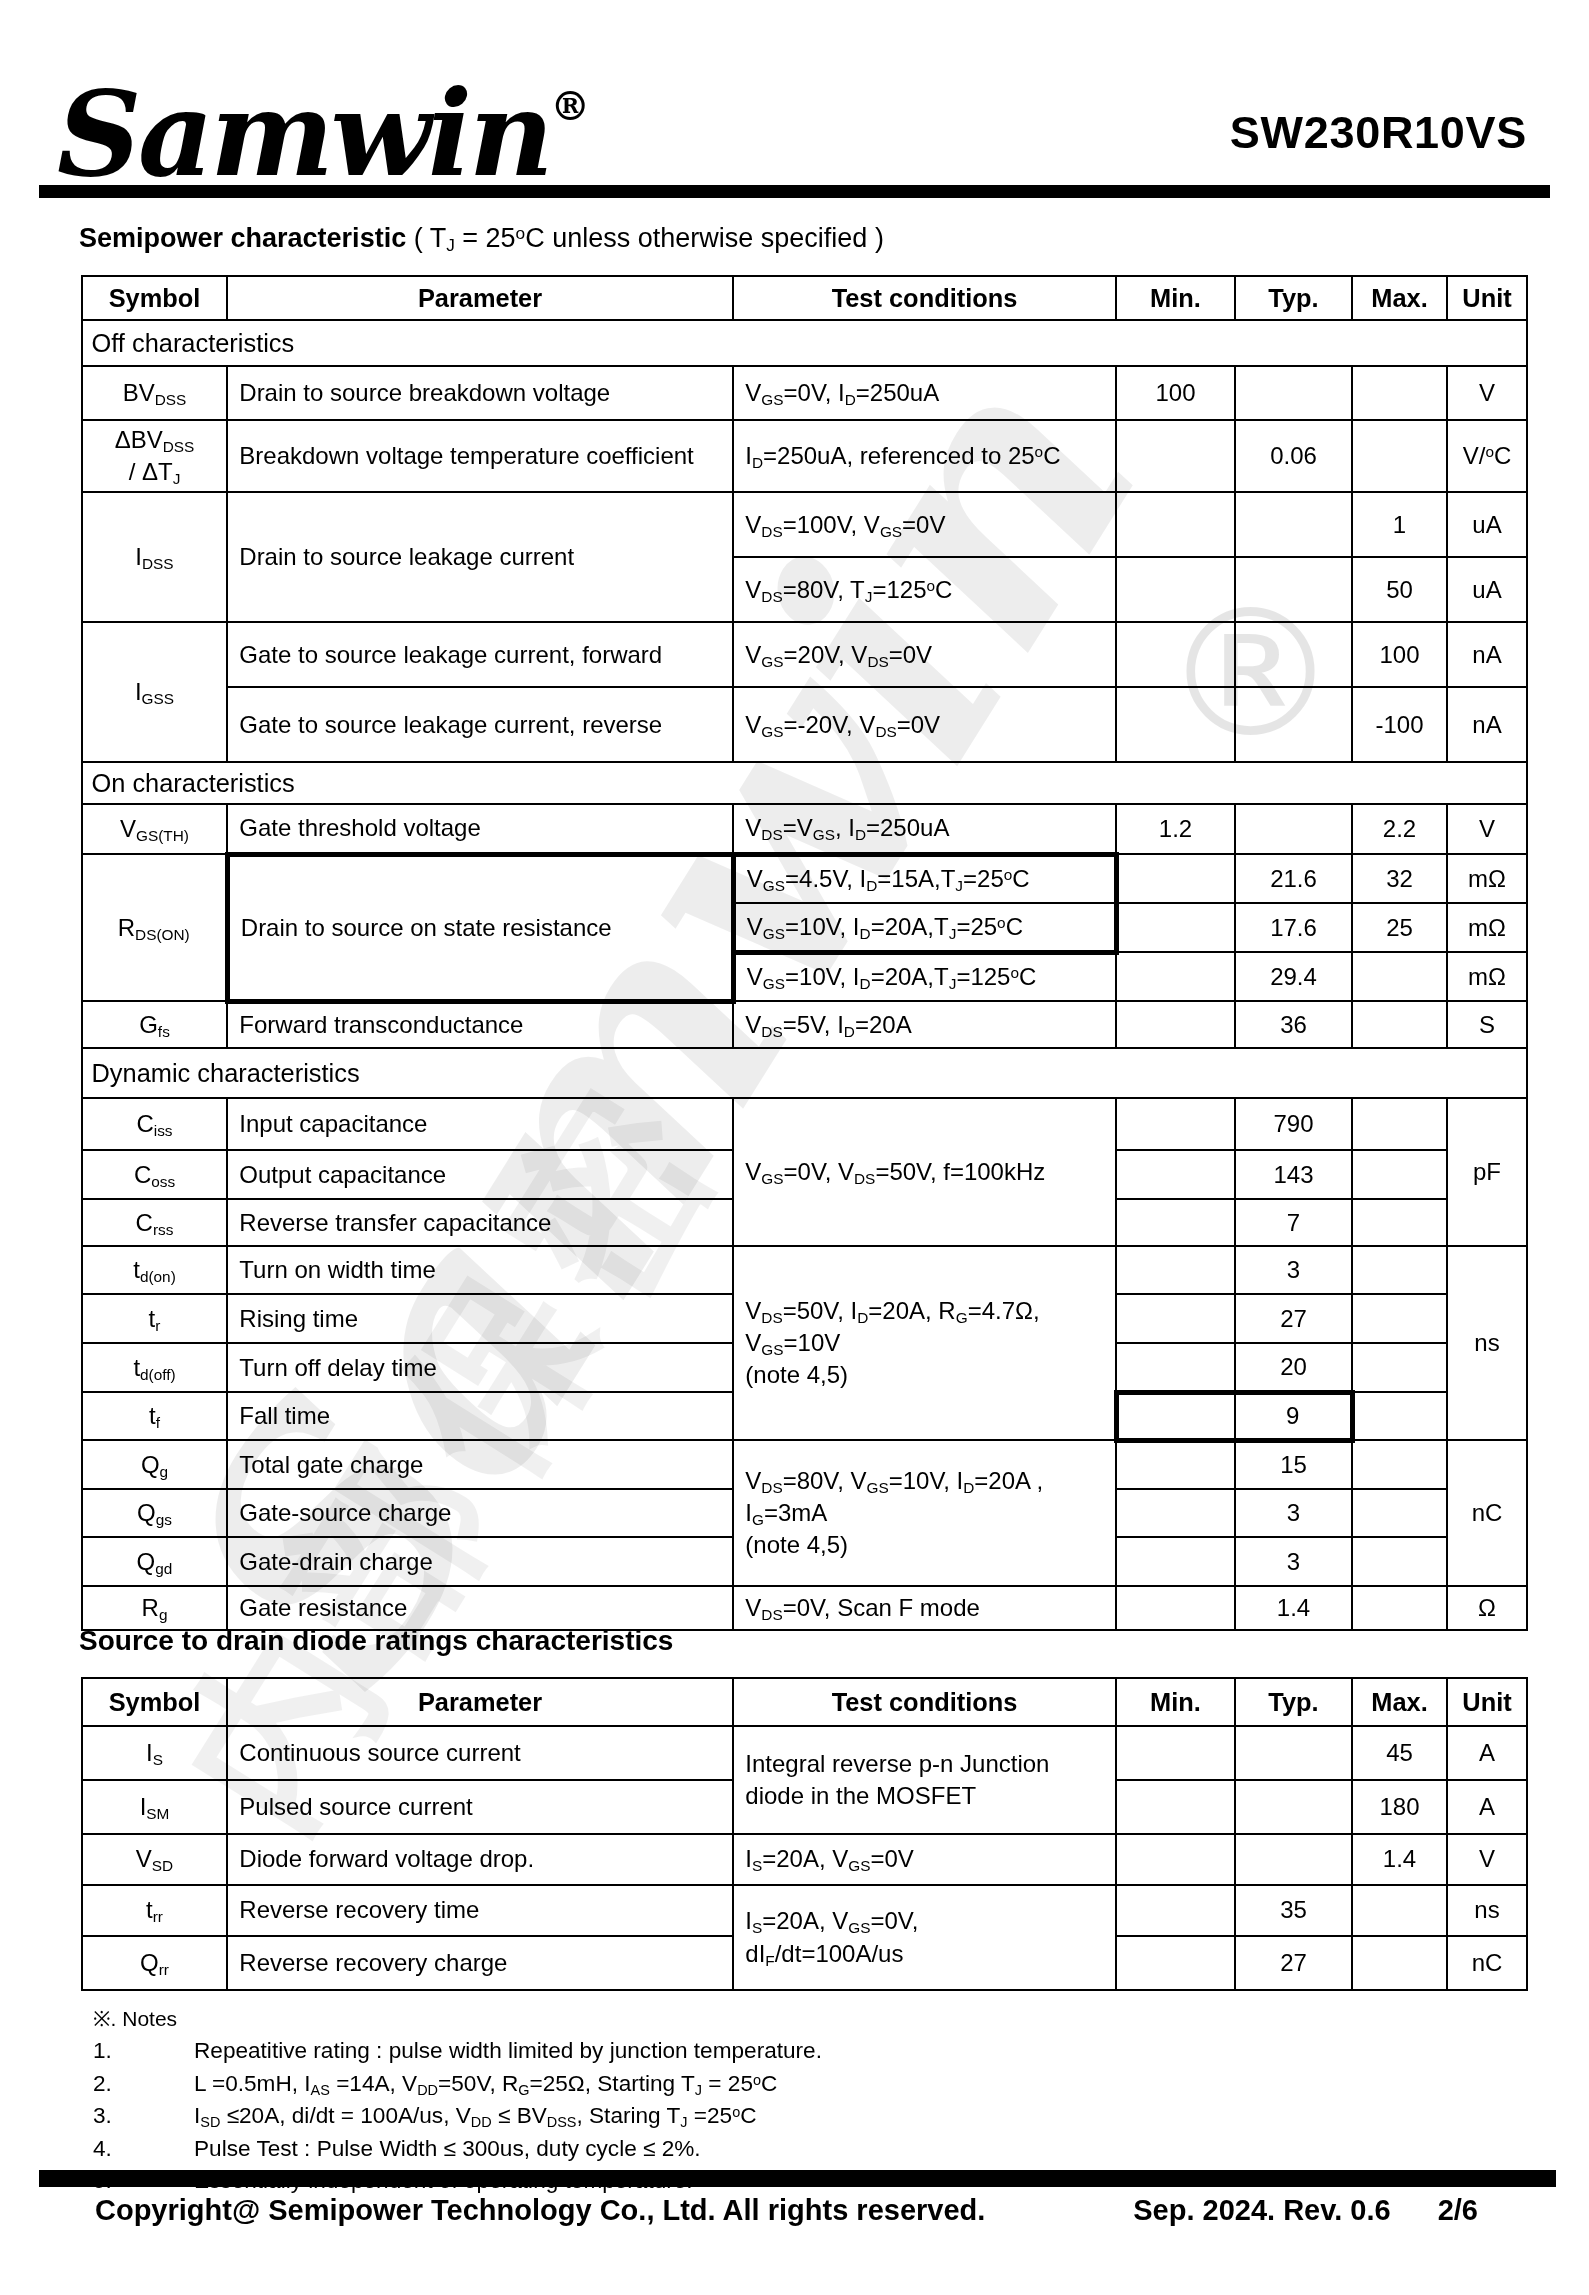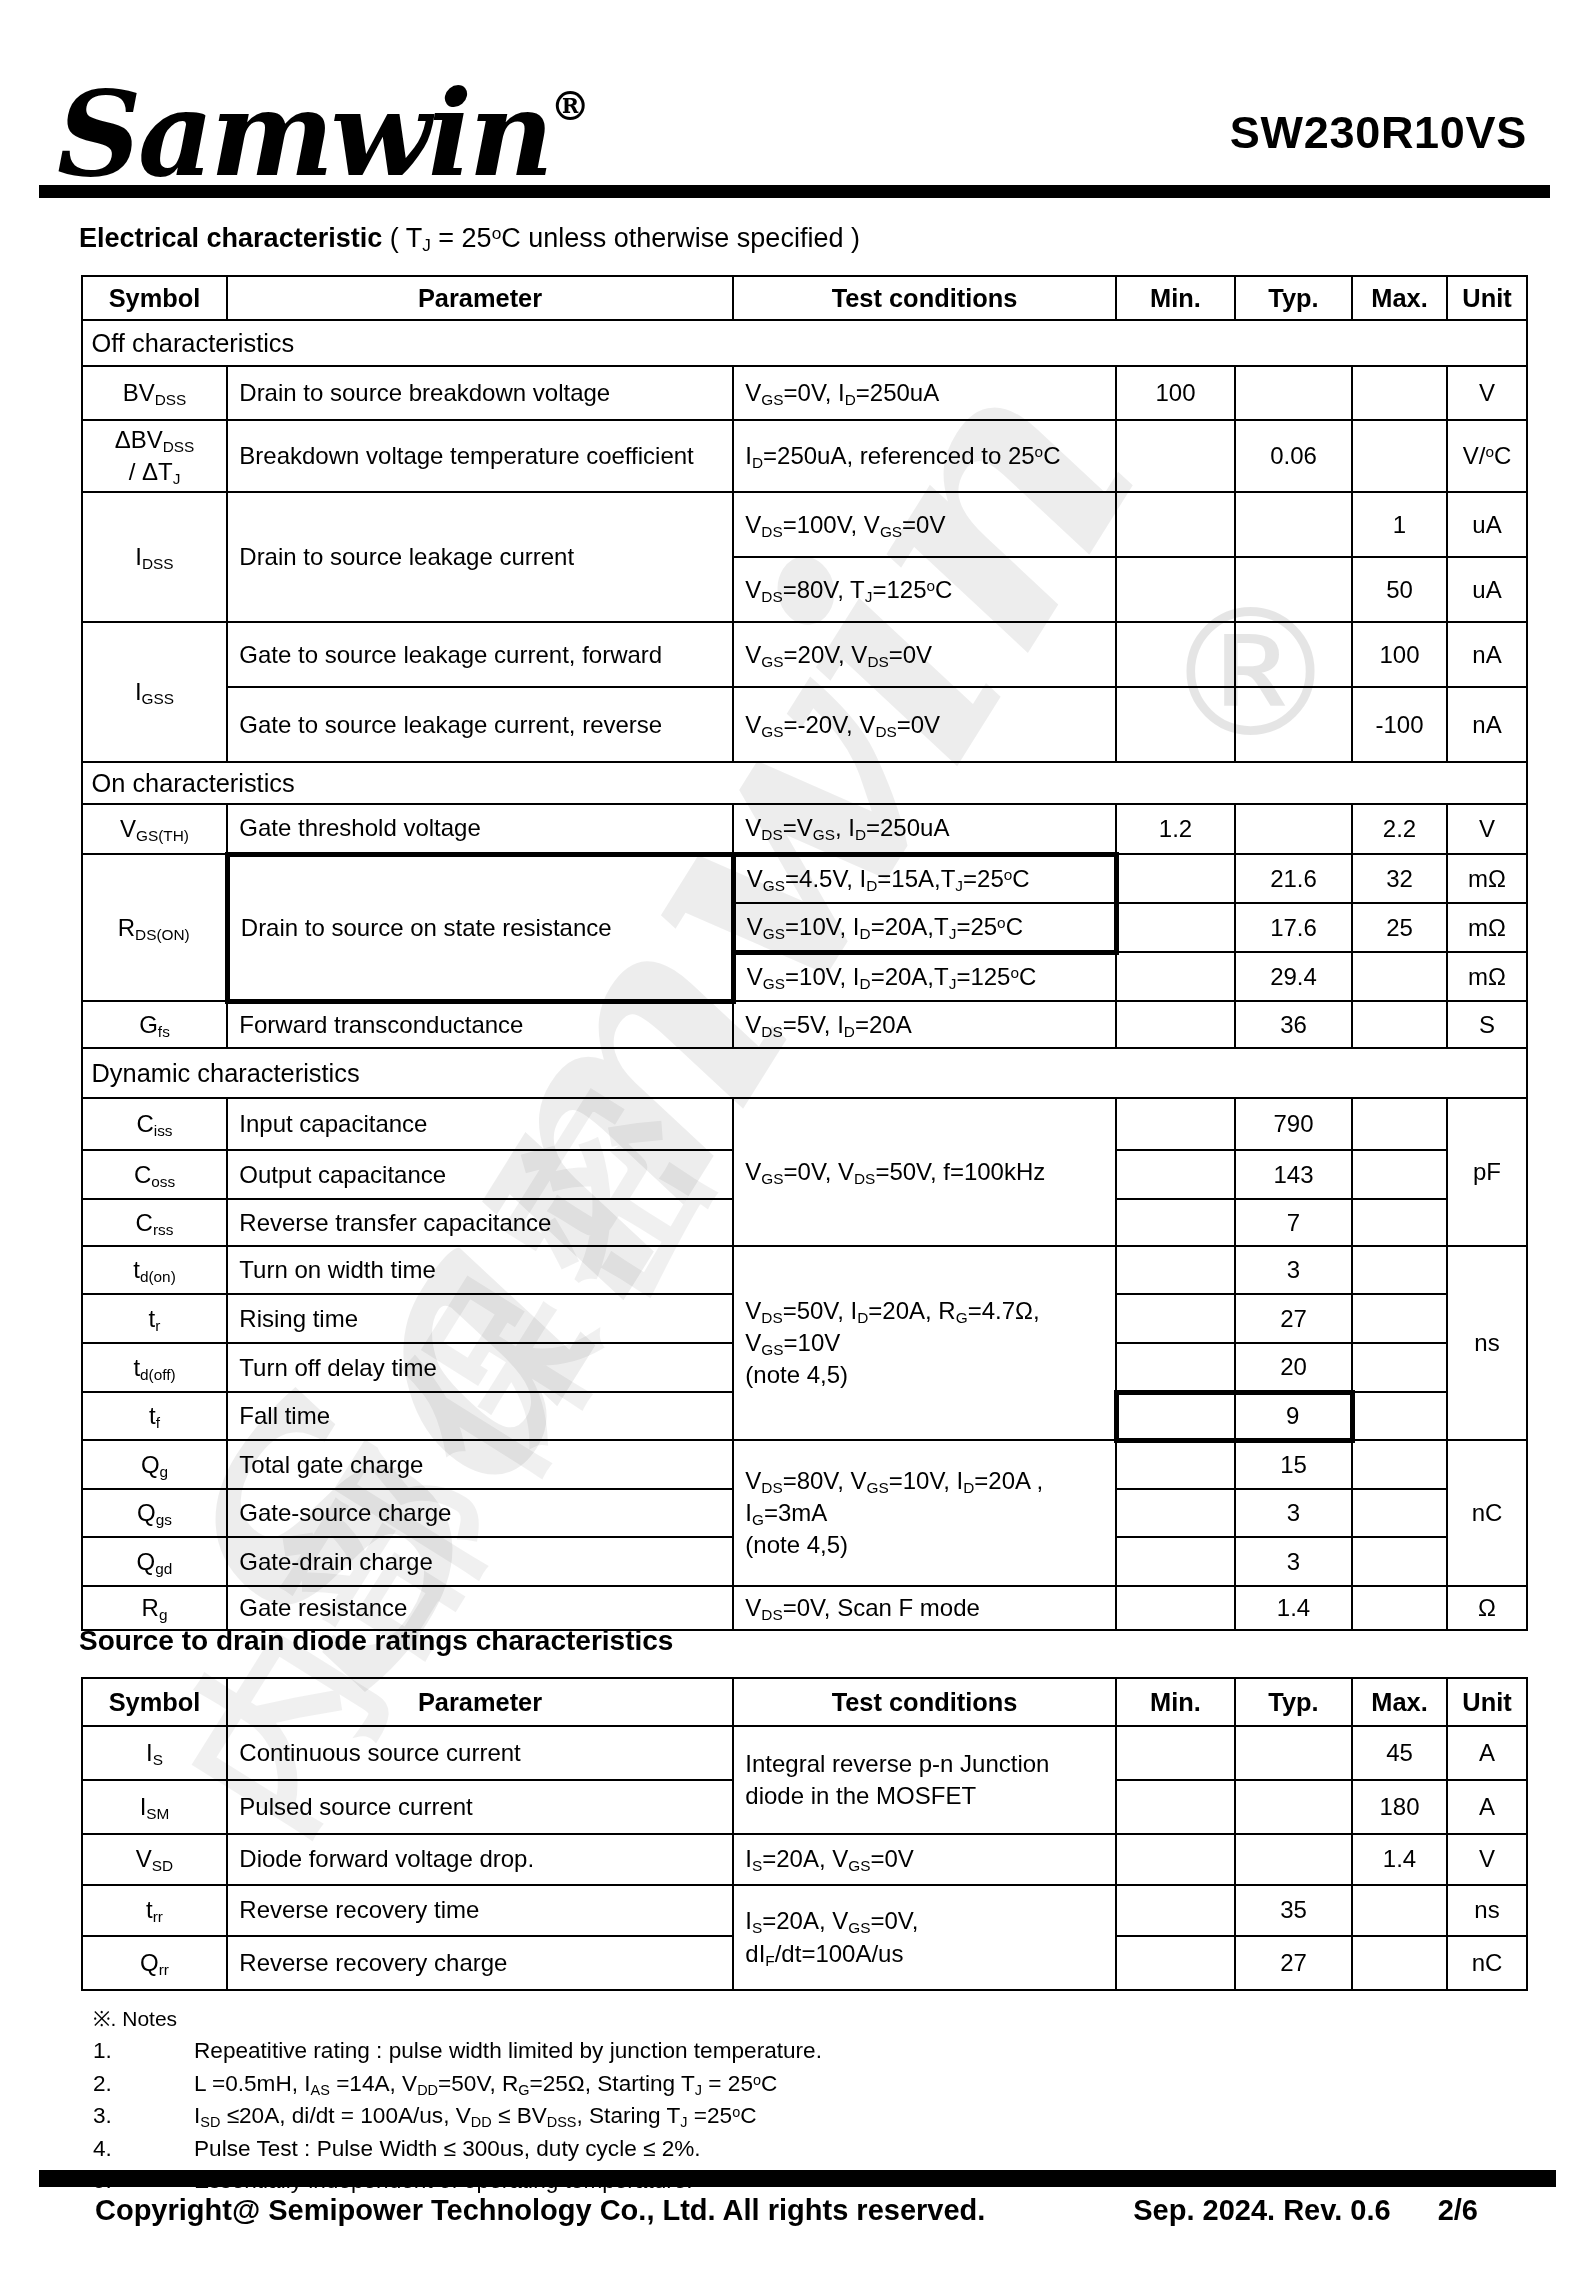--- a/index.html
+++ b/index.html
@@ -83,21 +83,21 @@
 
 <div class="wm wm-brand">Samwin</div>
 <div class="wm wm-cn">内部保密</div>
 <div class="wm wm-reg">®</div>
 
 <div class="content">
 
   <div class="logo"><span>Samwin</span><span class="logo-reg">®</span></div>
   <div class="part-number">SW230R10VS</div>
   <div class="rule rule1"></div>
-  <div class="doc-title"><span class="tb">Electrical characteristic</span><span> ( T<sub>J</sub> = 25<sup>o</sup>C unless otherwise specified )</span></div>
+  <div class="doc-title"><span class="tb">Semipower characteristic</span><span> ( T<sub>J</sub> = 25<sup>o</sup>C unless otherwise specified )</span></div>
 
   <table id="table1" class="tbl">
     <colgroup>
       <col style="width:145px">
         <col style="width:506px">
         <col style="width:383px">
       <col style="width:119px">
         <col style="width:117px">
         <col style="width:95px">
         <col style="width:80px">

